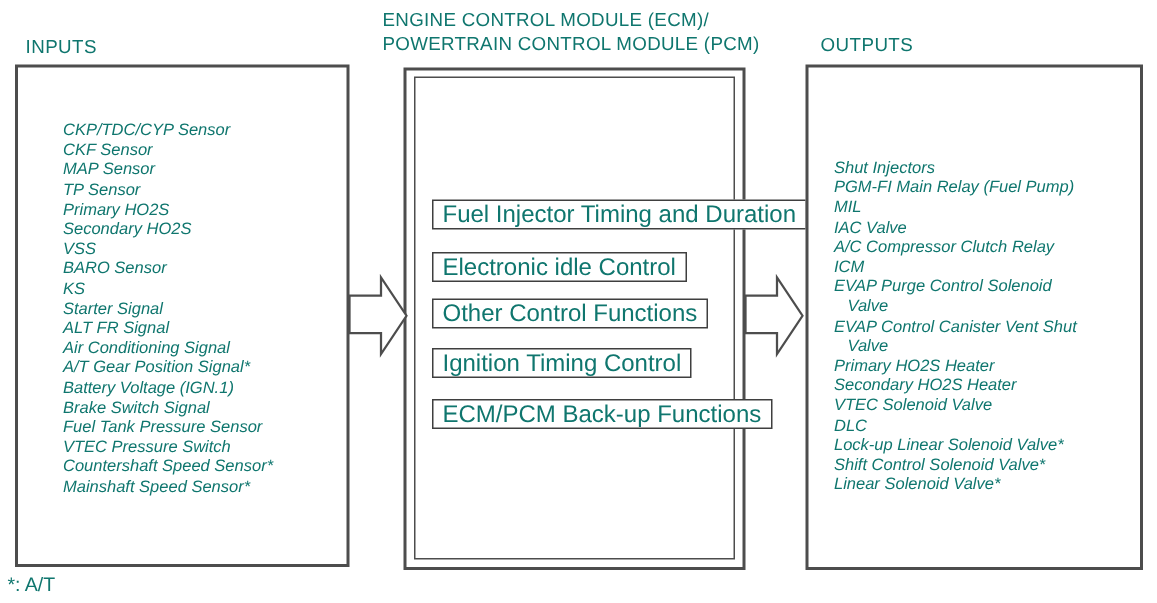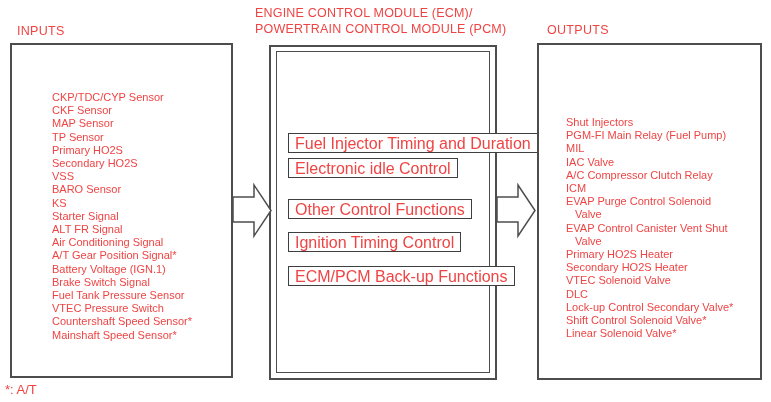--- a/index.html
+++ b/index.html
@@ -2,21 +2,21 @@
 <html><head>
 <meta charset="utf-8">
 <style>
   html, body { margin: 0; padding: 0; background: #ffffff; }
   .canvas {
     position: relative;
     width: 771px;
     height: 402px;
     background: #ffffff;
     font-family: "Liberation Sans", sans-serif;
-    color: #ef4444;
+    color: #0f766e;
     overflow: hidden;
   }
   .title {
     position: absolute;
     left: 255px;
     top: 5px;
     font-size: 12.5px;
     line-height: 16px;
     letter-spacing: 0.2px;
     white-space: nowrap;
@@ -42,25 +42,26 @@
   .outputs-box { left: 537px; top: 43px; width: 225px; height: 337px; }
 
   .ecm-inner {
     position: absolute;
     left: 5px; top: 4px; right: 5px; bottom: 5px;
     border: 1.5px solid #4d4d4d;
   }
 
   ul.plain {
     list-style: none;
-    margin: 16px;
+    margin: 6px;
     padding: 0;
     position: absolute;
     font-size: 11px;
     line-height: 13.2px;
+    font-style: italic;
   }
   .inputs-list {
     left: 24px;
     top: 30px;
     white-space: nowrap;
   }
   .outputs-list {
     left: 11px;
     top: 55px;
     width: 200px;
@@ -74,21 +75,21 @@
   .fn {
     position: absolute;
     border: 1.5px solid #3f3f3f;
     background: #ffffff;
     font-size: 16px;
     line-height: 13px;
     padding: 3px 6px 2px 6px;
     white-space: nowrap;
   }
   .fn1 { left: 288px; top: 133px; }
-  .fn2 { left: 288px; top: 158px; }
+  .fn2 { left: 288px; top: 168px; }
   .fn3 { left: 288px; top: 199px; }
   .fn4 { left: 288px; top: 232px; }
   .fn5 { left: 288px; top: 266px; }
 
   .arrows {
     position: absolute;
     left: 0; top: 0;
     pointer-events: none;
   }
   .footnote {
@@ -142,21 +143,21 @@
 
   <div class="fn fn1">Fuel Injector Timing and Duration</div>
   <div class="fn fn2">Electronic idle Control</div>
   <div class="fn fn3">Other Control Functions</div>
   <div class="fn fn4">Ignition Timing Control</div>
   <div class="fn fn5">ECM/PCM Back-up Functions</div>
 
   <div class="big-box outputs-box">
     <ul class="plain outputs-list"><li>Shut Injectors</li><li>PGM-FI Main Relay (Fuel Pump)</li><li>MIL</li><li>IAC Valve</li><li>A/C Compressor Clutch Relay</li><li>ICM</li><li>EVAP Purge Control Solenoid
 Valve</li><li>EVAP Control Canister Vent Shut
-Valve</li><li>Primary HO2S Heater</li><li>Secondary HO2S Heater</li><li>VTEC Solenoid Valve</li><li>DLC</li><li>Lock-up Control Secondary Valve*</li><li>Shift Control Solenoid Valve*</li><li>Linear Solenoid Valve*</li></ul>
+Valve</li><li>Primary HO2S Heater</li><li>Secondary HO2S Heater</li><li>VTEC Solenoid Valve</li><li>DLC</li><li>Lock-up Linear Solenoid Valve*</li><li>Shift Control Solenoid Valve*</li><li>Linear Solenoid Valve*</li></ul>
   </div>
 
   <svg class="arrows" width="771" height="402" viewBox="0 0 771 402">
     <polygon points="233,197 254,197 254,185 271,210.5 254,236 254,222 233,222" fill="#ffffff" stroke="#4d4d4d" stroke-width="1.5"></polygon>
     <polygon points="497,197 518,197 518,185 535,210.5 518,236 518,222 497,222" fill="#ffffff" stroke="#4d4d4d" stroke-width="1.5"></polygon>
   </svg>
 
   <div class="footnote">*: A/T</div>
 
 </div>

